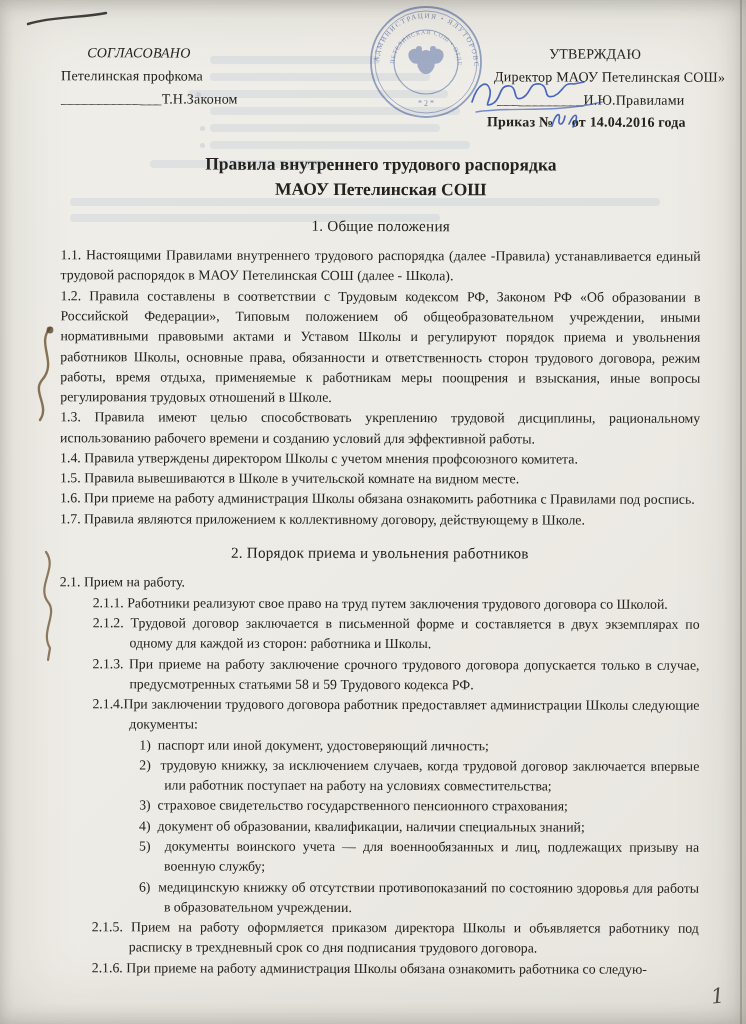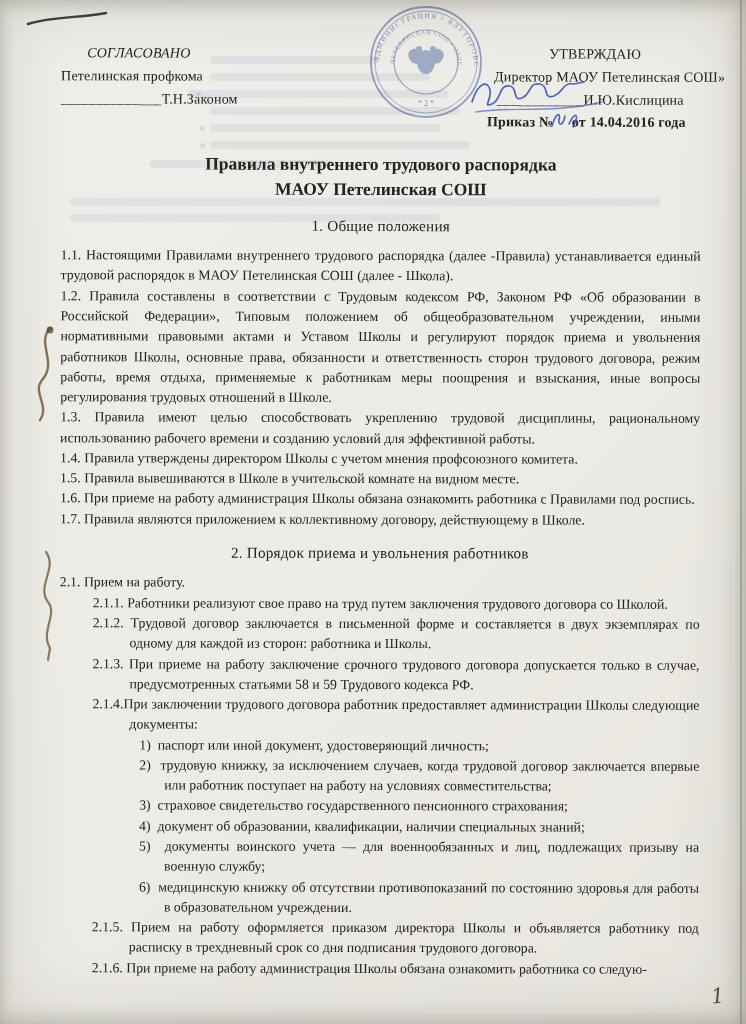--- a/index.html
+++ b/index.html
@@ -115,21 +115,21 @@
   </svg>
 
   <div class="content">
 
     <div class="hdr">
       <span class="agreed-label">СОГЛАСОВАНО</span>
       <span class="agreed-role">Петелинская профкома</span>
       <span class="agreed-sig">______________Т.Н.Законом</span>
       <span class="approved-label">УТВЕРЖДАЮ</span>
       <span class="approved-role">Директор МАОУ Петелинская СОШ»</span>
-      <span class="approved-sig">____________И.Ю.Кислицина</span>
+      <span class="approved-sig">____________И.Ю.Правилами</span>
       <span class="order-line">Приказ №&nbsp;&nbsp;&nbsp;&nbsp; от 14.04.2016 года</span>
     </div>
 
     <div class="title">
       <div>Правила внутреннего трудового распорядка</div>
       <div>МАОУ Петелинская СОШ</div>
     </div>
 
     <div class="body-text">
       <div class="sec-heading">1. Общие положения</div>

